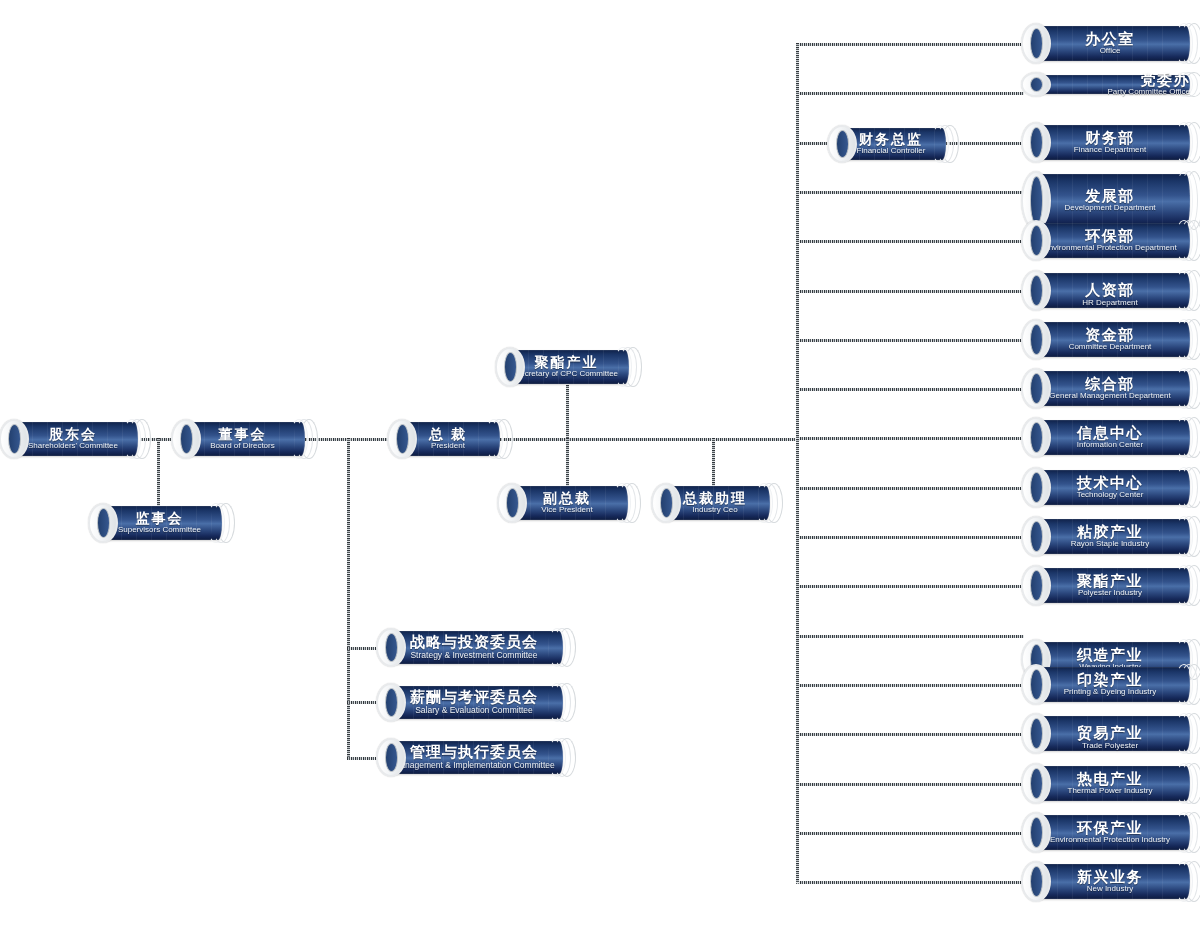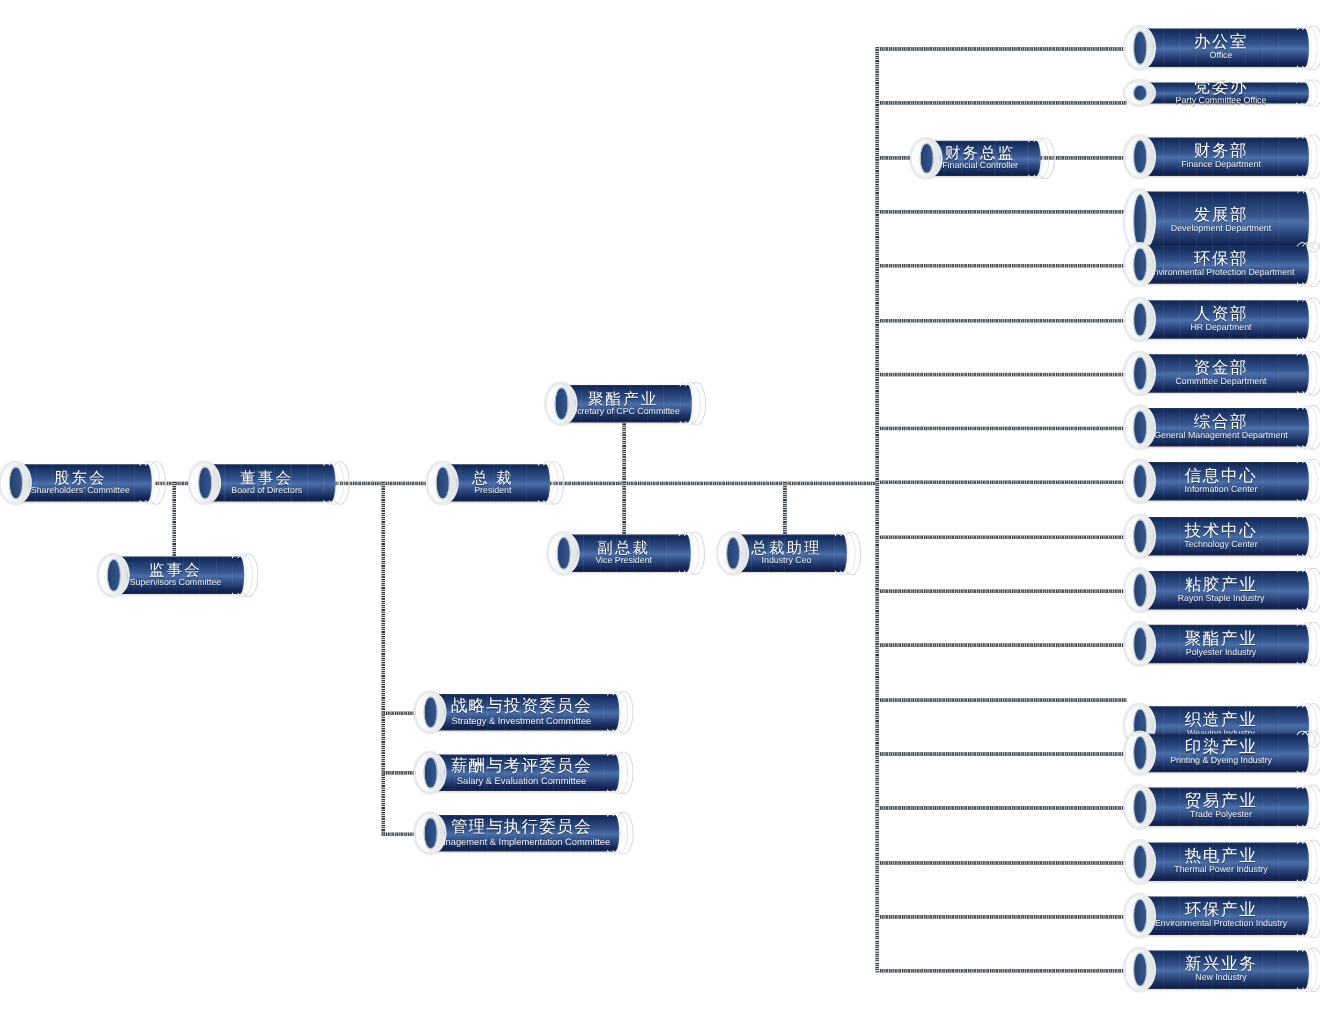--- a/index.html
+++ b/index.html
@@ -140,21 +140,21 @@
     background: transparent;
   }
   .cap-right i:nth-child(1) { right: 12px; border-color: #f0f2f4; border-left-color: transparent; }
   .cap-right i:nth-child(2) { right: 7px;  border-color: #e3e6e9; border-left-color: transparent; }
   .cap-right i:nth-child(3) { right: 2px;  border-color: #d6dadd; border-left-color: transparent; }
 
   .node .cn {
     position: relative;
     z-index: 6;
     font-size: 15px;
-    font-weight: 400;
+    font-weight: 700;
     line-height: 1.05;
     letter-spacing: 1px;
     color: #ffffff;
     text-shadow: 0 1px 1px rgba(0,0,0,0.45);
     white-space: nowrap;
   }
   .node .en {
     position: relative;
     z-index: 6;
     font-size: 8.5px;
@@ -350,21 +350,21 @@
       <div class="node dept" style="left: 1030px; top: 26px; width: 160px; height: 35px;">
         <span class="cap-left"></span>
         <span class="cn">办公室</span>
         <span class="en">Office</span>
         <span class="cap-right">
           <i></i>
           <i></i>
           <i></i>
         </span>
       </div>
-      <div class="node dept" style="left: 1030px; top: 75px; width: 160px; height: 19px;">
+      <div class="node dept" style="left: 1030px; top: 75px; width: 160px; height: 19px; align-items: flex-end;">
         <span class="cap-left"></span>
         <span class="cn">党委办</span>
         <span class="en">Party Committee Office</span>
         <span class="cap-right">
           <i></i>
           <i></i>
           <i></i>
         </span>
       </div>
       <div class="node dept" style="left: 1030px; top: 125px; width: 160px; height: 35px;">
@@ -390,21 +390,21 @@
       <div class="node dept" style="left: 1030px; top: 223px; width: 160px; height: 35px;">
         <span class="cap-left"></span>
         <span class="cn">环保部</span>
         <span class="en">Environmental Protection Department</span>
         <span class="cap-right">
           <i></i>
           <i></i>
           <i></i>
         </span>
       </div>
-      <div class="node dept" style="left: 1030px; top: 273px; width: 160px; height: 35px;">
+      <div class="node dept" style="left: 1030px; top: 273px; width: 160px; height: 35px; justify-content: flex-end;">
         <span class="cap-left"></span>
         <span class="cn">人资部</span>
         <span class="en">HR Department</span>
         <span class="cap-right">
           <i></i>
           <i></i>
           <i></i>
         </span>
       </div>
       <div class="node dept" style="left: 1030px; top: 322px; width: 160px; height: 35px;">
@@ -480,21 +480,21 @@
       <div class="node dept" style="left: 1030px; top: 667px; width: 160px; height: 35px;">
         <span class="cap-left"></span>
         <span class="cn">印染产业</span>
         <span class="en">Printing &amp; Dyeing Industry</span>
         <span class="cap-right">
           <i></i>
           <i></i>
           <i></i>
         </span>
       </div>
-      <div class="node dept" style="left: 1030px; top: 716px; width: 160px; height: 35px;">
+      <div class="node dept" style="left: 1030px; top: 716px; width: 160px; height: 35px; justify-content: flex-end;">
         <span class="cap-left"></span>
         <span class="cn">贸易产业</span>
         <span class="en">Trade Polyester</span>
         <span class="cap-right">
           <i></i>
           <i></i>
           <i></i>
         </span>
       </div>
       <div class="node dept" style="left: 1030px; top: 766px; width: 160px; height: 35px;">

